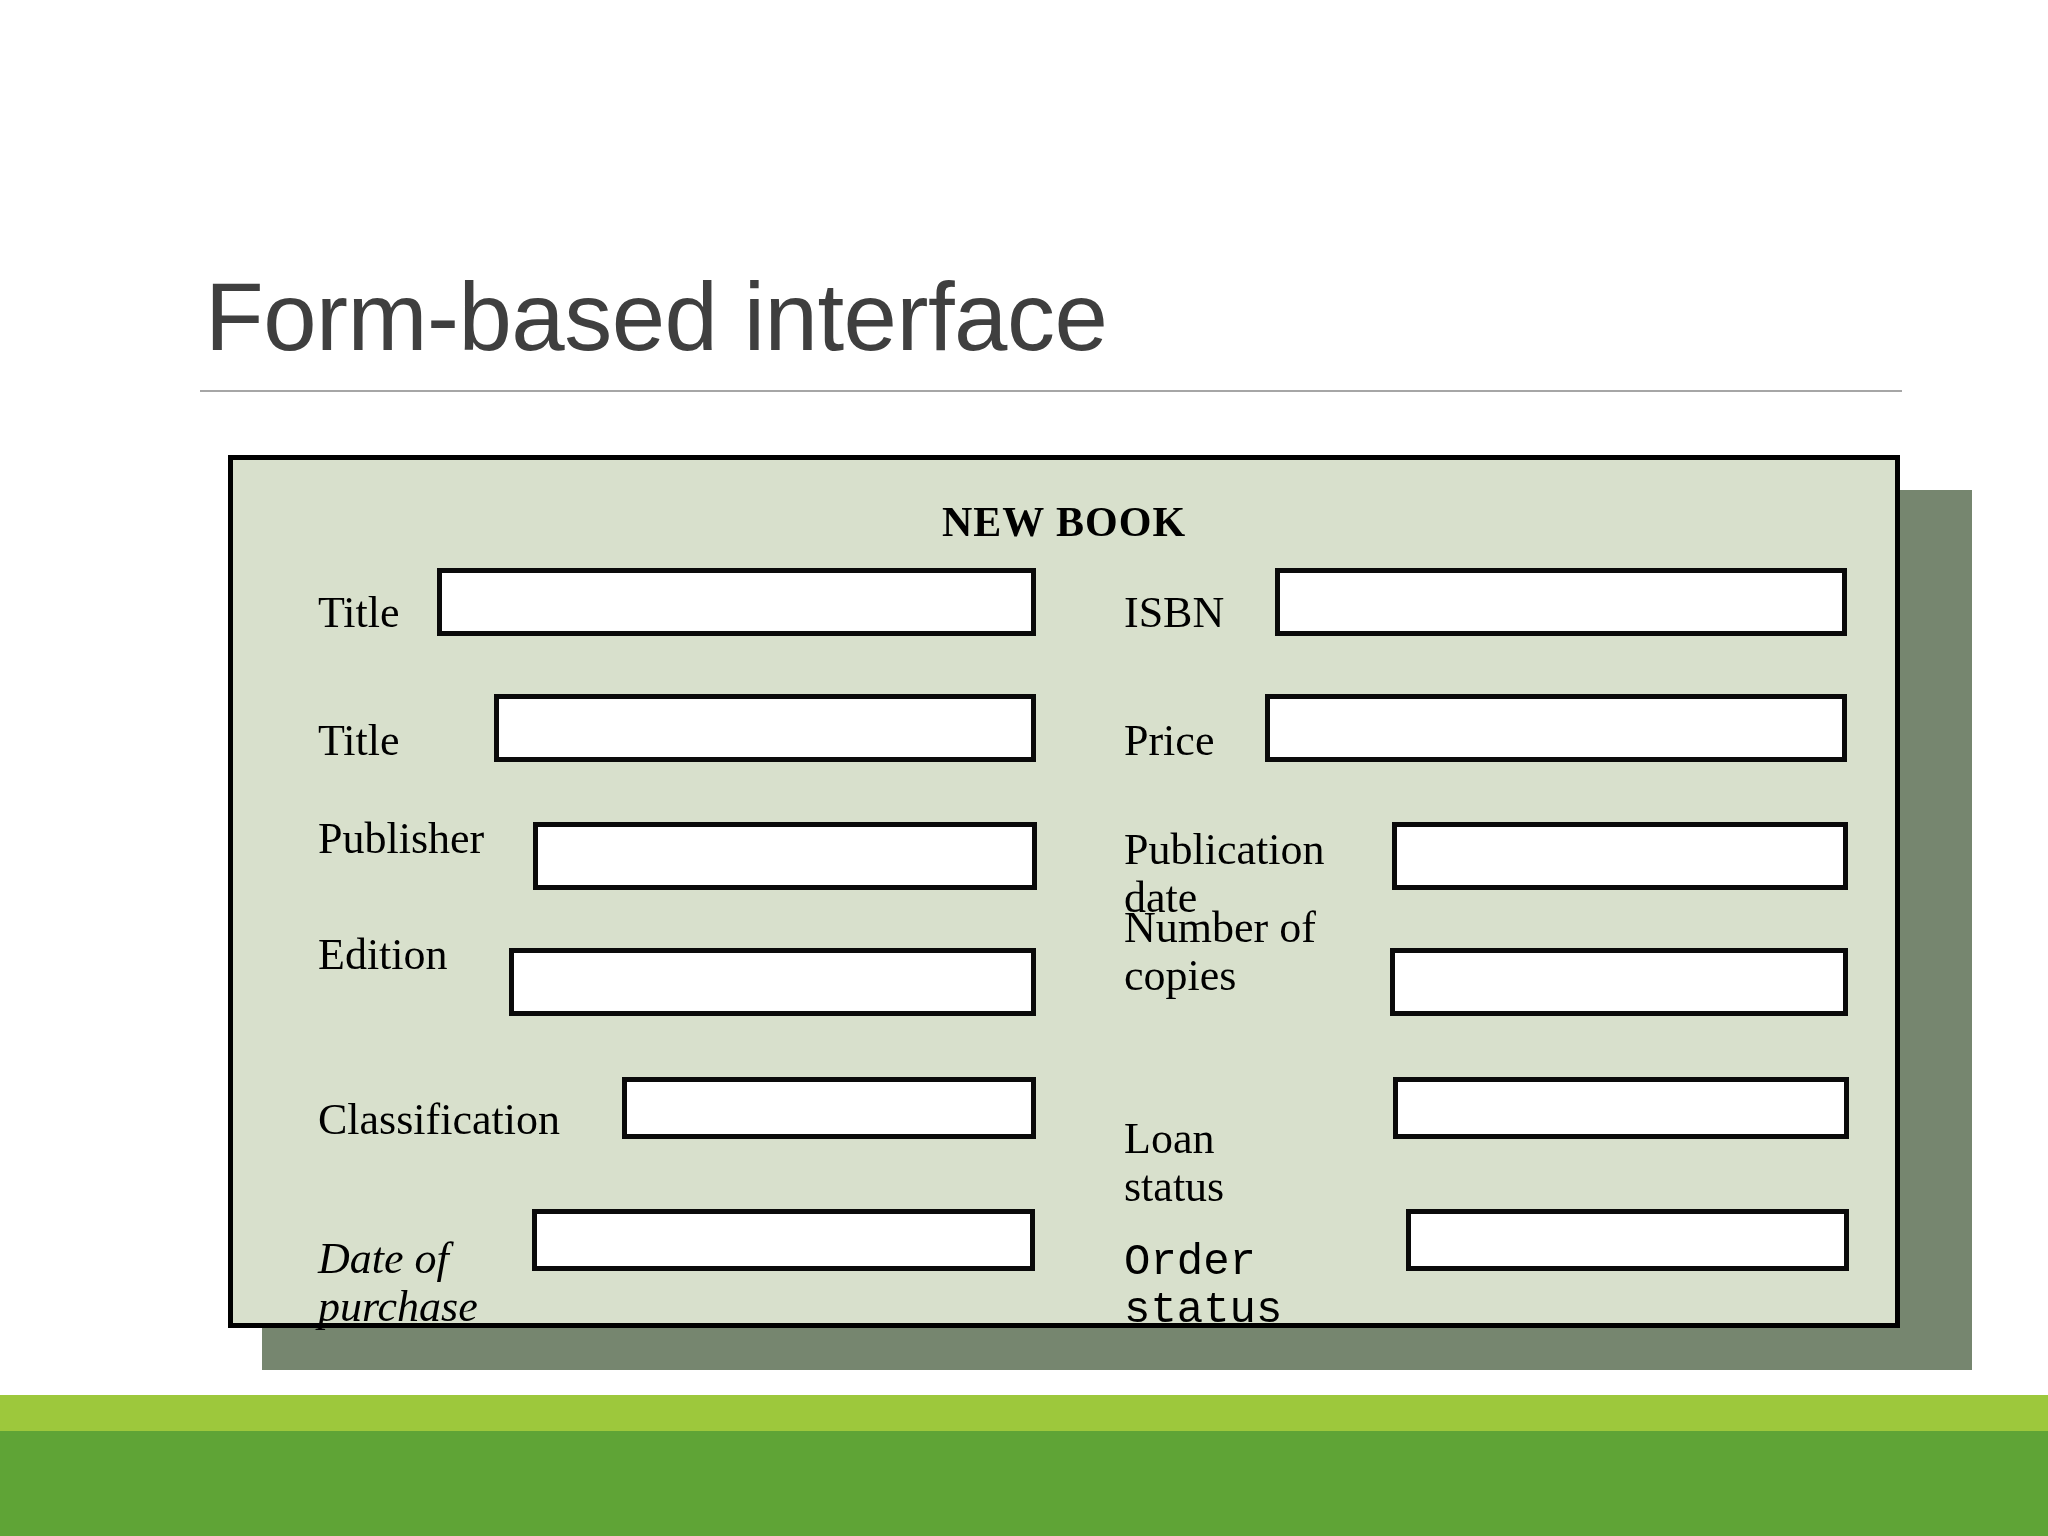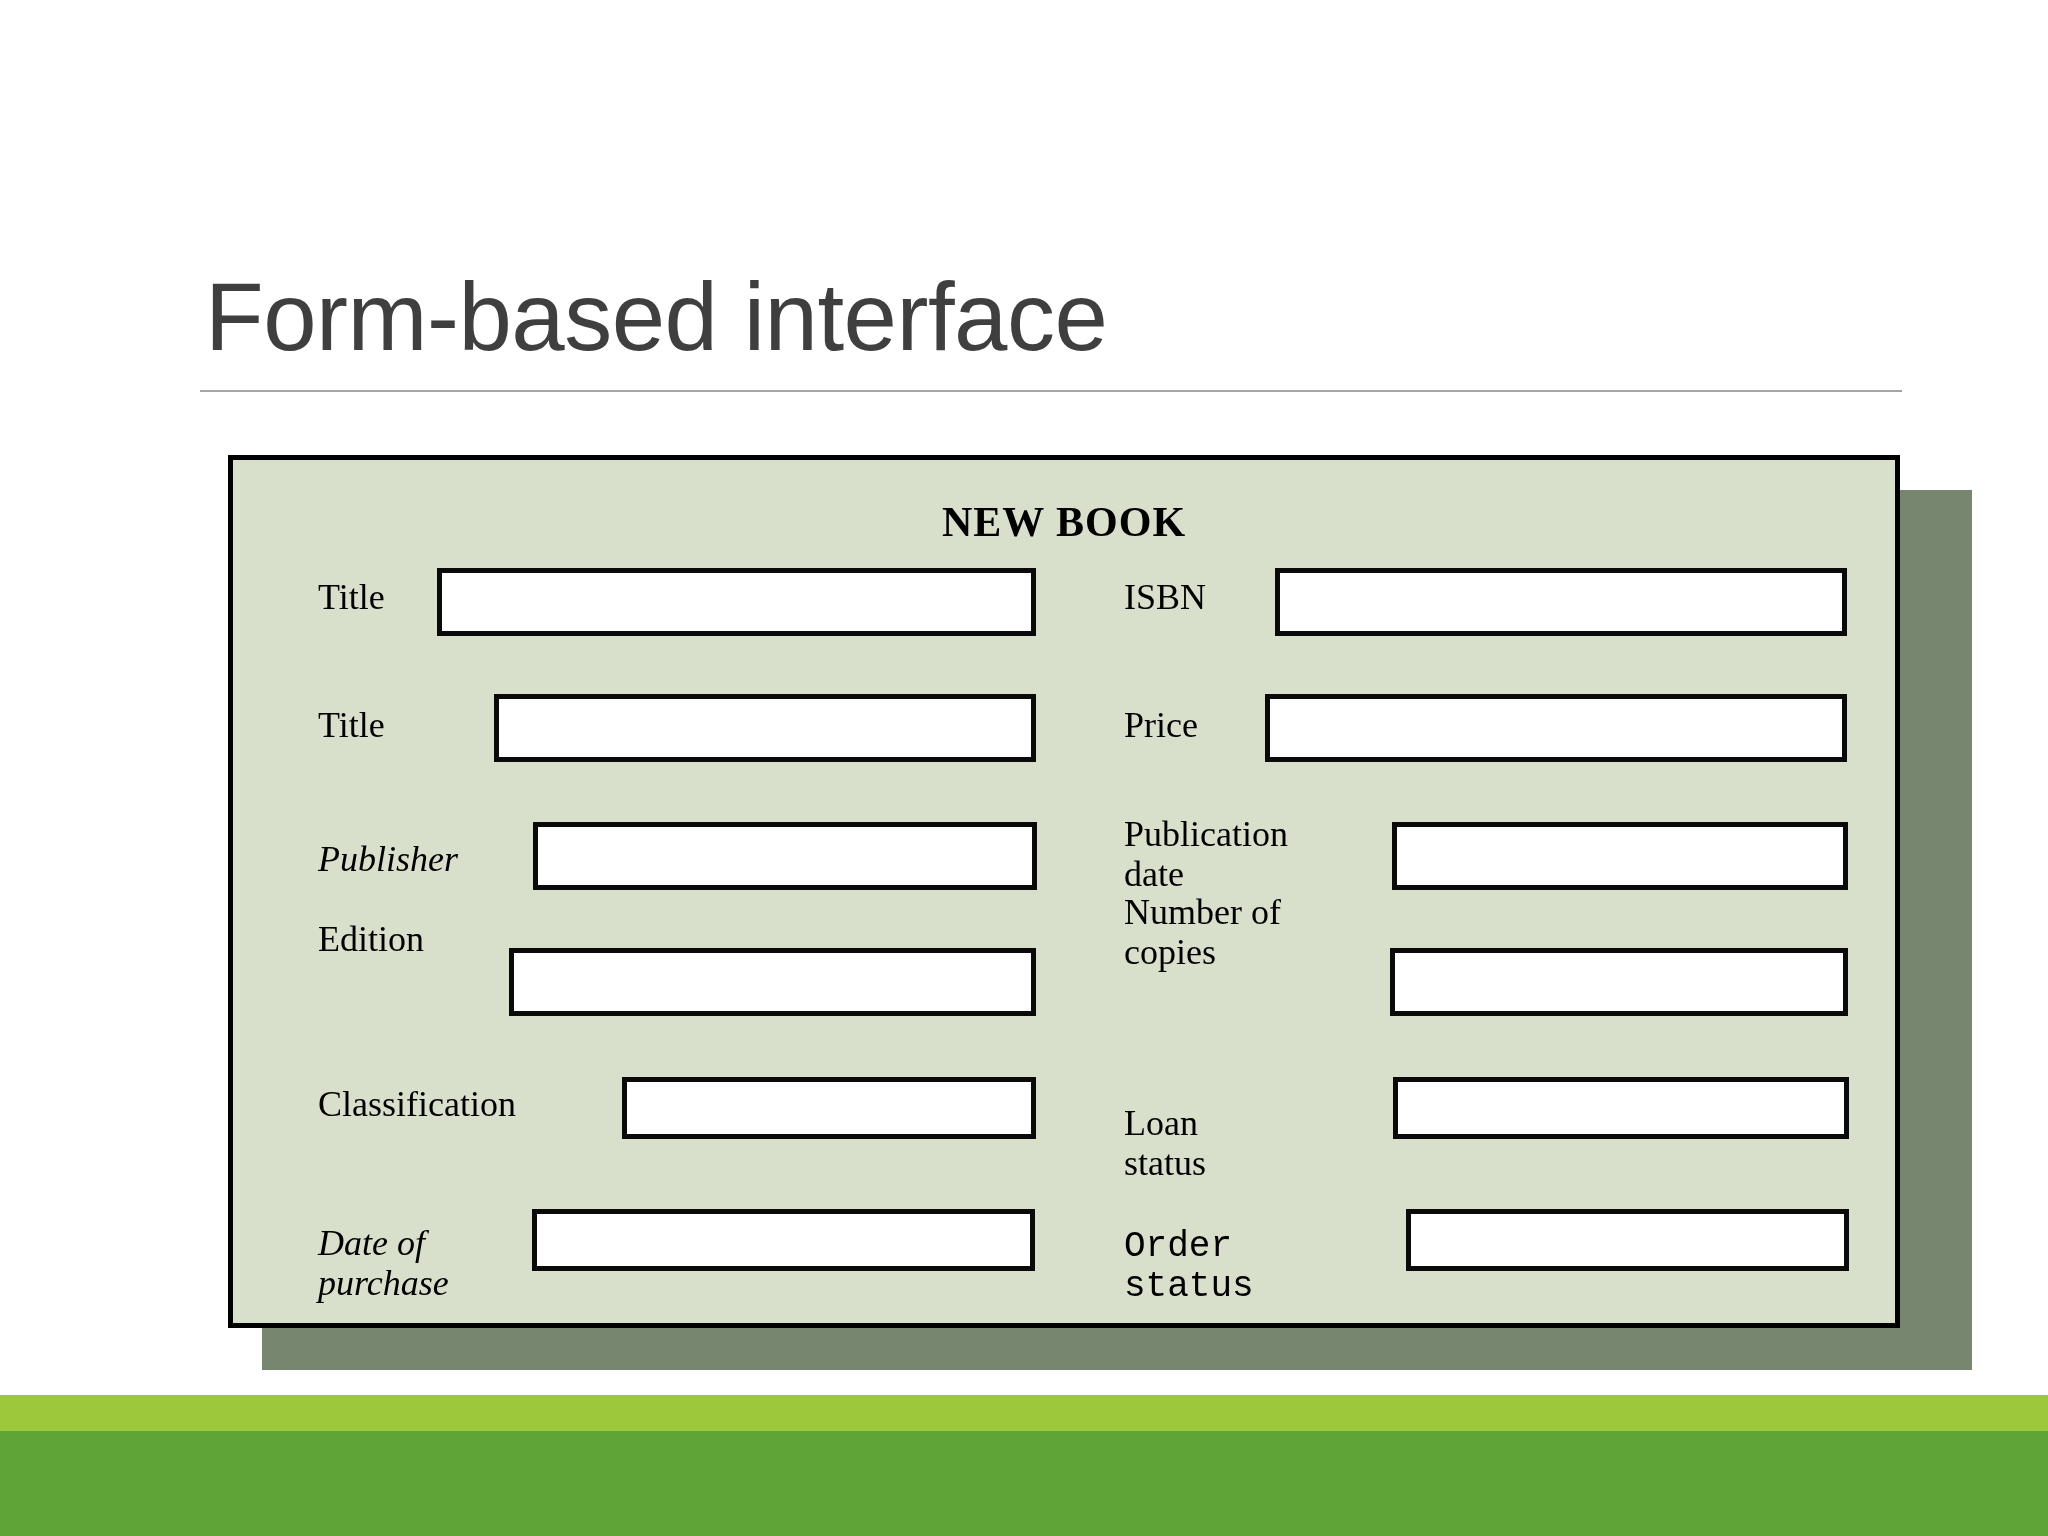--- a/index.html
+++ b/index.html
@@ -67,24 +67,25 @@
     font-family: "Liberation Serif", serif;
     font-weight: 700;
     font-size: 42px;
     letter-spacing: 1px;
     color: #000000;
   }
   .field-label {
     position: absolute;
     font-family: "Liberation Serif", serif;
     font-weight: 400;
-    font-size: 36px;
+    font-size: 44px;
     line-height: 1.1;
     color: #000000;
     white-space: pre-line;
+    margin-top: 11px;
   }
   .field-input {
     position: absolute;
     background: #FFFFFF;
     border: 5px solid #0A0A0A;
     box-sizing: border-box;
   }
 
   
   #bar-light {
@@ -119,21 +120,21 @@
 
 <div id="fields-layer">
     <div class="field-label" style="left: 318px; top: 578px;">Title</div>
     <input type="text" class="field-input" style="left: 437px; top: 568px; width: 599px; height: 68px;">
     <div class="field-label" style="left: 1124px; top: 578px;">ISBN</div>
     <input type="text" class="field-input" style="left: 1275px; top: 568px; width: 572px; height: 68px;">
     <div class="field-label" style="left: 318px; top: 706px;">Title</div>
     <input type="text" class="field-input" style="left: 494px; top: 694px; width: 542px; height: 68px;">
     <div class="field-label" style="left: 1124px; top: 706px;">Price</div>
     <input type="text" class="field-input" style="left: 1265px; top: 694px; width: 582px; height: 68px;">
-    <div class="field-label" style="left: 318px; top: 840px; font-style: italic;">Publisher</div>
+    <div class="field-label" style="left: 318px; top: 804px;">Publisher</div>
     <input type="text" class="field-input" style="left: 533px; top: 822px; width: 504px; height: 68px;">
     <div class="field-label" style="left: 1124px; top: 815px;">Publication
 date</div>
     <input type="text" class="field-input" style="left: 1392px; top: 822px; width: 456px; height: 68px;">
     <div class="field-label" style="left: 318px; top: 920px;">Edition</div>
     <input type="text" class="field-input" style="left: 509px; top: 948px; width: 527px; height: 68px;">
     <div class="field-label" style="left: 1124px; top: 893px;">Number of
 copies</div>
     <input type="text" class="field-input" style="left: 1390px; top: 948px; width: 458px; height: 68px;">
     <div class="field-label" style="left: 318px; top: 1085px;">Classification</div>

